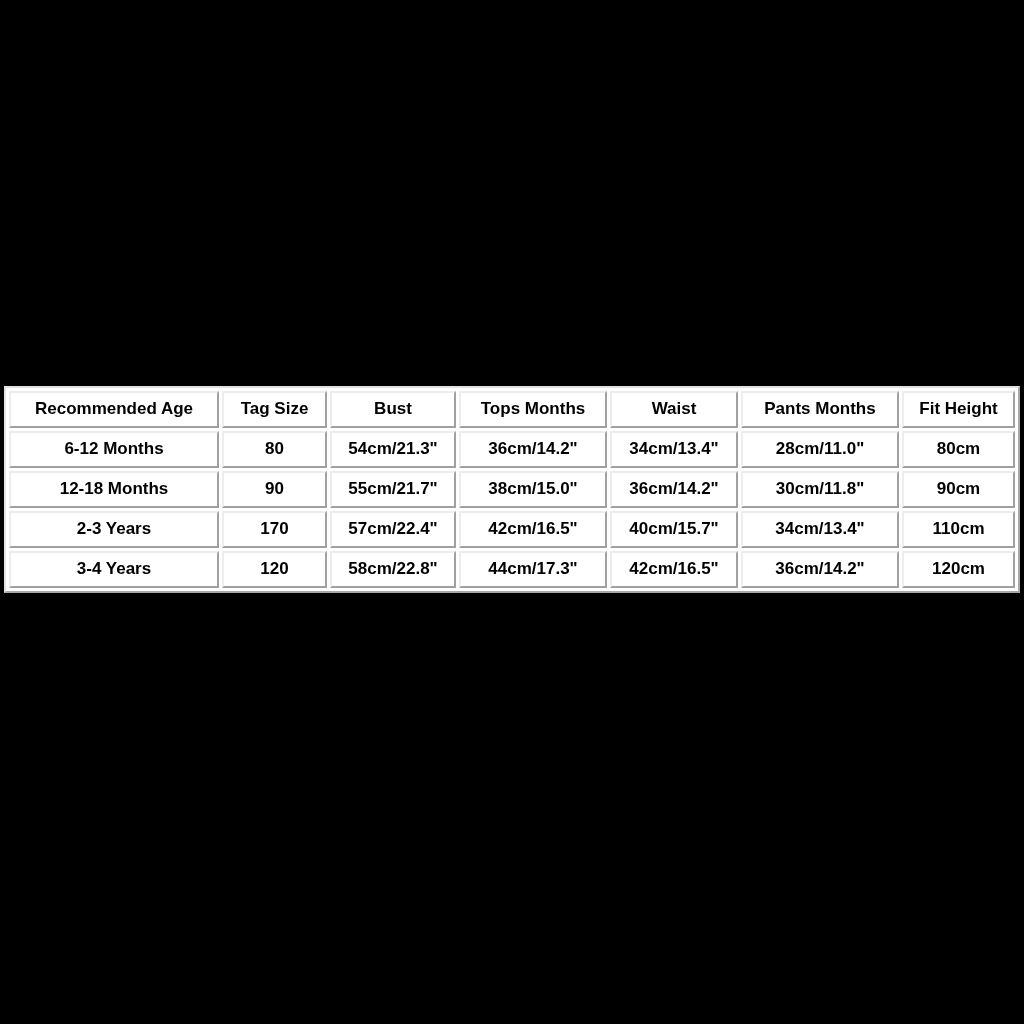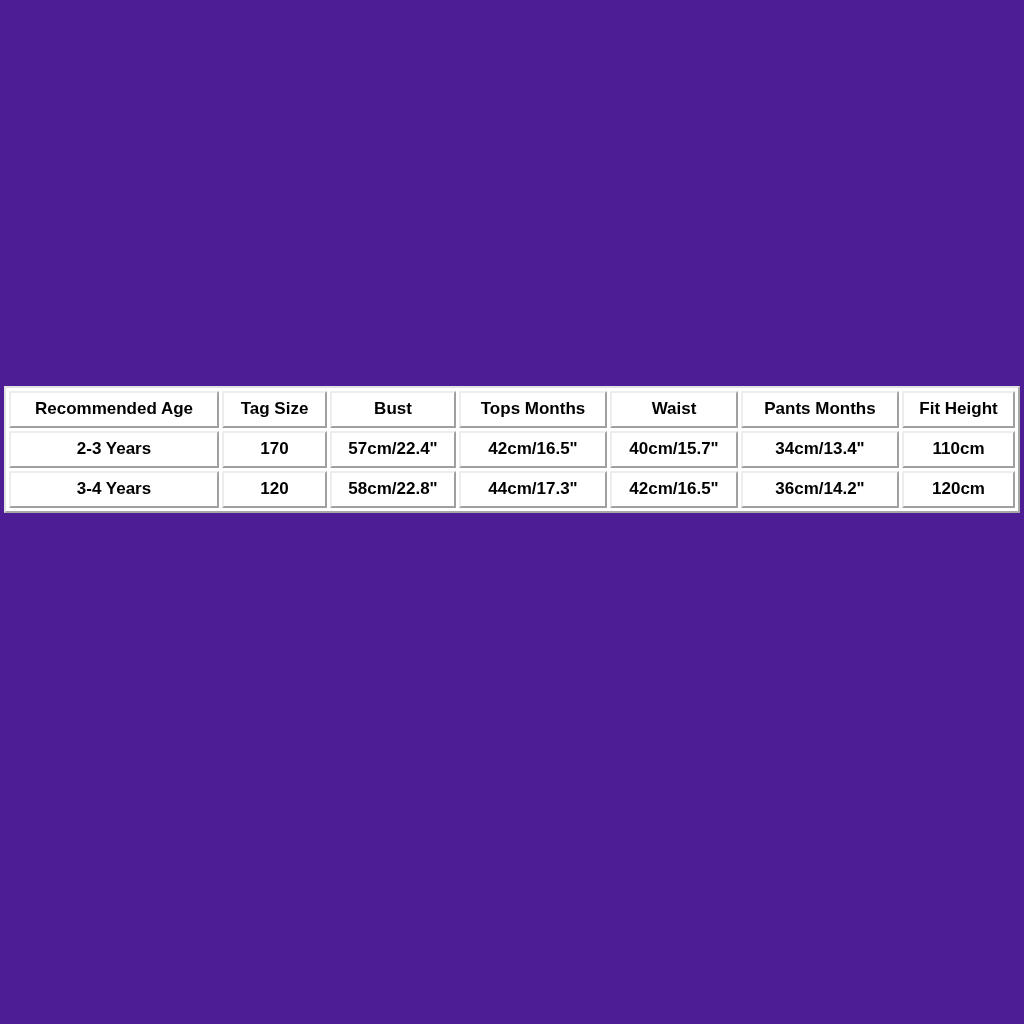--- a/index.html
+++ b/index.html
@@ -9,21 +9,21 @@
     width: 1024px;
     height: 1024px;
     background: #ffffff;
     font-family: "Liberation Sans", sans-serif;
   }
 
   #page {
     position: relative;
     width: 1024px;
     height: 1024px;
-    background: #4c1d95;
+    background: #000000;
     overflow: hidden;
   }
 
   
   #chart-wrap {
     position: absolute;
     left: 4px;
     top: 386px;
     width: 1014px;
   }
@@ -96,20 +96,38 @@
           <th>Tag Size</th>
           <th>Bust</th>
           <th>Tops Months</th>
           <th>Waist</th>
           <th>Pants Months</th>
           <th>Fit Height</th>
         </tr>
       </thead>
       <tbody>
         <tr>
+          <td>6-12 Months</td>
+          <td>80</td>
+          <td>54cm/21.3"</td>
+          <td>36cm/14.2"</td>
+          <td>34cm/13.4"</td>
+          <td>28cm/11.0"</td>
+          <td>80cm</td>
+        </tr>
+        <tr>
+          <td>12-18 Months</td>
+          <td>90</td>
+          <td>55cm/21.7"</td>
+          <td>38cm/15.0"</td>
+          <td>36cm/14.2"</td>
+          <td>30cm/11.8"</td>
+          <td>90cm</td>
+        </tr>
+        <tr>
           <td>2-3 Years</td>
           <td>170</td>
           <td>57cm/22.4"</td>
           <td>42cm/16.5"</td>
           <td>40cm/15.7"</td>
           <td>34cm/13.4"</td>
           <td>110cm</td>
         </tr>
         <tr>
           <td>3-4 Years</td>

